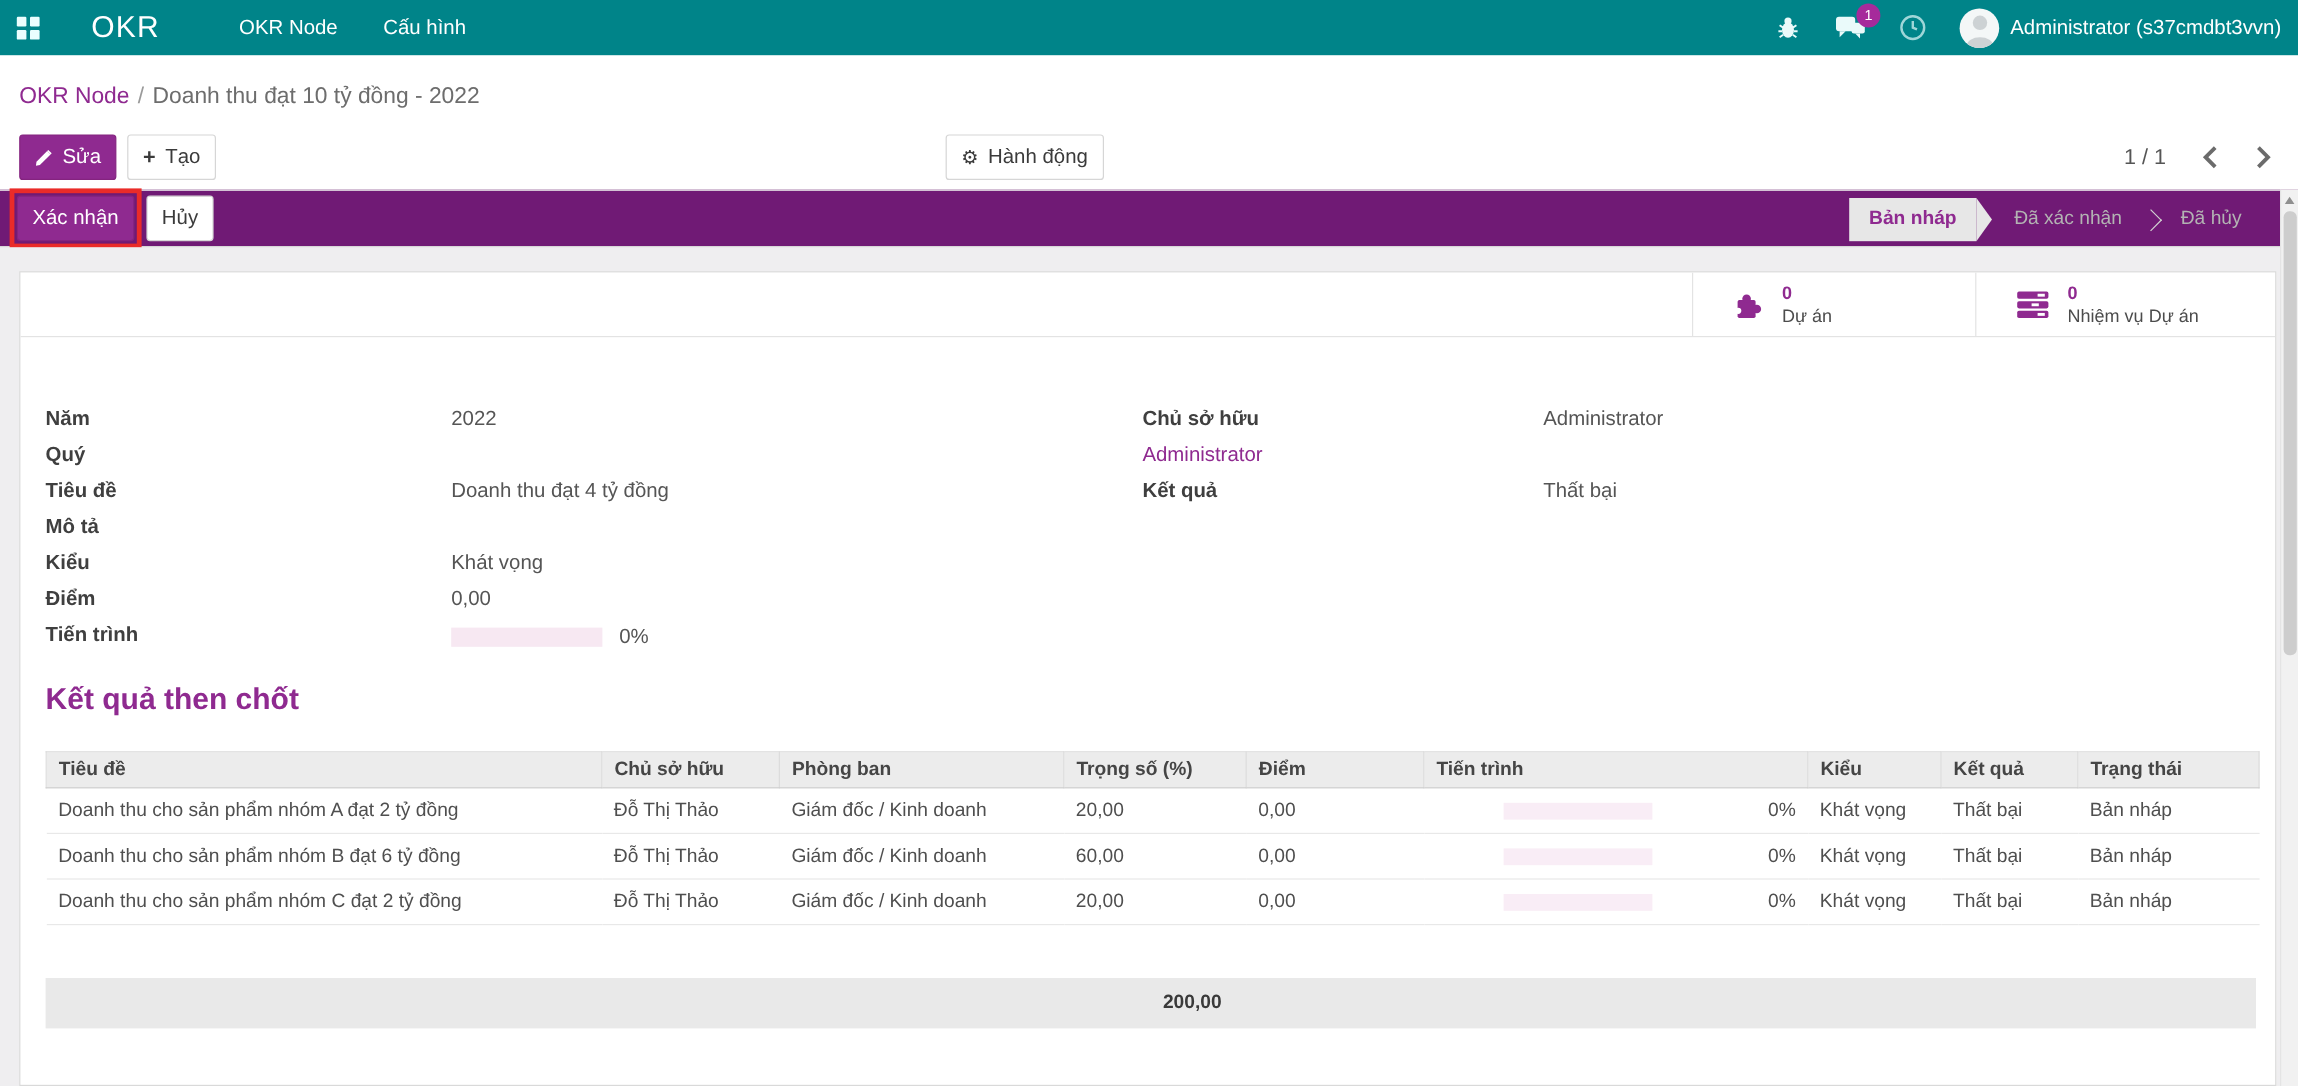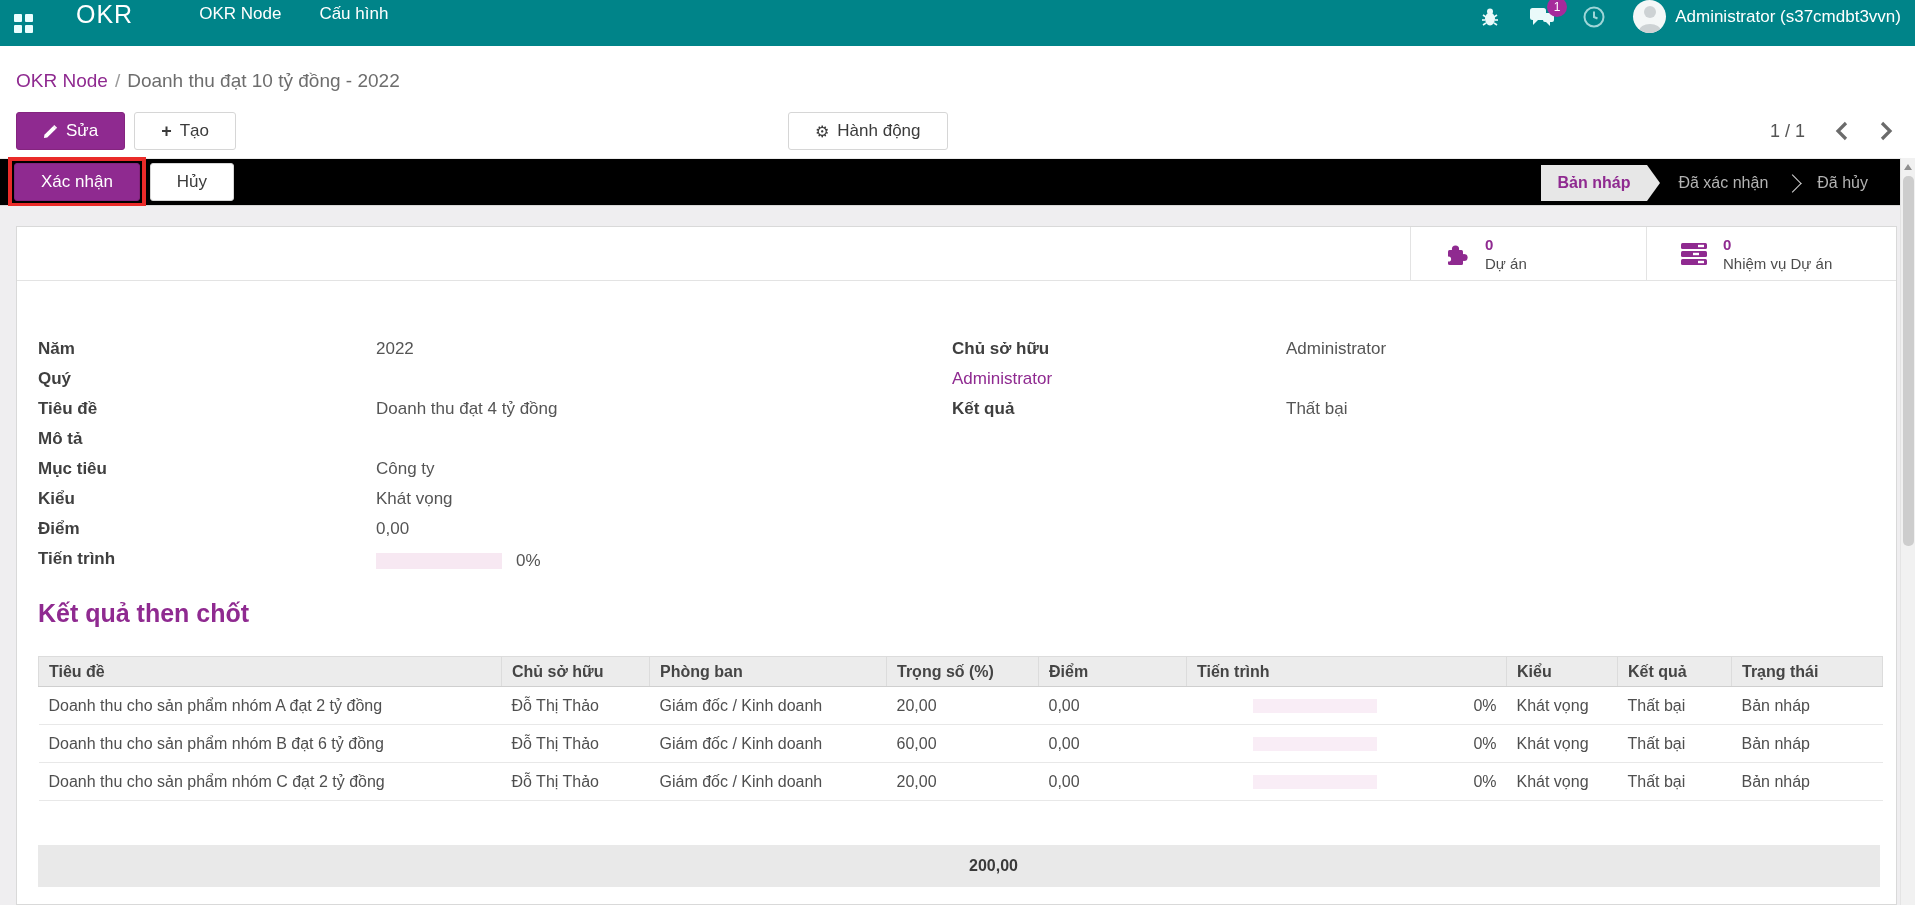--- a/index.html
+++ b/index.html
@@ -1,20 +1,20 @@
 <!DOCTYPE html>
 <html><head>
 <meta charset="utf-8">
 <style>
   * { margin:0; padding:0; box-sizing:border-box; }
   html,body { width:1915px; height:905px; overflow:hidden; background:#fff;
               font-family:"Liberation Sans","DejaVu Sans",sans-serif; }
 
   
-  .topbar { height:46px; background:#008489; display:flex; align-items:flex-start; color:#fff; position:relative; }
+  .topbar { height:46px; background:#008489; display:flex; align-items:center; color:#fff; position:relative; }
   .apps-btn { width:46px; height:46px; display:flex; align-items:center; justify-content:center; cursor:pointer; }
   .apps-grid { display:grid; grid-template-columns:8px 8px; grid-template-rows:8px 8px; gap:3px; }
   .apps-grid span { background:#eafefe; border-radius:1px; }
   .brand { font-size:25px; letter-spacing:1px; margin-left:30px; font-weight:400; }
   .topmenu { display:flex; gap:38px; margin-left:66px; font-size:17px; }
   .topmenu div { cursor:pointer; padding:4px 0; }
   .top-right { margin-left:auto; display:flex; align-items:center; gap:26px; padding-right:14px; }
   .ticon { position:relative; width:26px; height:26px; display:flex; align-items:center; justify-content:center; cursor:pointer; }
   .badge { position:absolute; top:-7px; right:-12px; min-width:20px; height:20px; border-radius:10px;
            background:#a62a9b; color:#fff; font-size:12px; display:flex; align-items:center; justify-content:center; padding:0 4px; }
@@ -23,31 +23,31 @@
   .avatar .head { position:absolute; top:6px; left:50%; transform:translateX(-50%); width:12px; height:12px; border-radius:50%; background:#cdd2d4; }
   .avatar .body { position:absolute; bottom:-5px; left:50%; transform:translateX(-50%); width:22px; height:14px; border-radius:50% 50% 0 0; background:#cdd2d4; }
 
   
   .breadcrumb-row { height:64px; padding:24px 16px 0; font-size:19px; background:#fff; }
   .bc-link { color:#8f2a90; cursor:pointer; }
   .bc-sep { color:#9a9a9a; margin:0 7px; }
   .bc-current { color:#6d6d6d; }
 
   .buttons-row { height:48px; background:#fff; display:flex; align-items:center; gap:9px; padding:0 16px 6px; position:relative; }
-  .btn { height:38px; font-size:17px; border-radius:3px; padding:0 26px; display:inline-flex; align-items:center; gap:8px; cursor:pointer; }
+  .btn { height:38px; font-size:17px; border-radius:3px; padding:0 12px; display:inline-flex; align-items:center; gap:8px; cursor:pointer; }
   .btn-primary { background:#8f2a90; border:1px solid #84247f; color:#fff; }
   .btn-default { background:#fff; border:1px solid #d6d6d6; color:#3b3b3b; }
   .action-btn { position:absolute; left:788px; }
   .gear-glyph { font-family:"DejaVu Sans",sans-serif; font-size:16px; }
   .plus-glyph { font-weight:bold; font-size:18px; }
   .pager { position:absolute; right:22px; display:flex; align-items:center; gap:30px; color:#555; font-size:18px; }
   .pager svg { cursor:pointer; }
 
   
-  .statusbar { height:48px; background:#000000; border-top:1px solid #ebebeb; border-bottom:1px solid #d7d7d7;
+  .statusbar { height:48px; background:#701a75; border-top:1px solid #ebebeb; border-bottom:1px solid #d7d7d7;
                display:flex; align-items:center; padding-left:14px; position:relative; }
   .confirm-wrap { position:relative; margin-right:10px; }
   .highlight-box { position:absolute; inset:-6px; border:4px solid #ea2b29; pointer-events:none; }
   .steps { position:absolute; right:30px; top:6px; display:flex; align-items:center; height:36px; }
   .step { font-size:16px; color:#b3b3b3; padding:0 17px; line-height:36px; position:relative; white-space:nowrap; }
   .step.active { background:#e7e7e7; color:#8f2a90; font-weight:bold; margin-right:14px; }
   .step.active::after { content:""; position:absolute; right:-13px; top:0;
         border-left:13px solid #e7e7e7; border-top:18px solid transparent; border-bottom:18px solid transparent; }
   .step-chev { width:13px; height:13px; border-top:1px solid #d2d2d2; border-right:1px solid #d2d2d2;
                transform:rotate(45deg); margin:0 1px; }
@@ -244,24 +244,20 @@
             <div class="flabel">Quý</div>
             <div class="fvalue"></div>
           </div>
         <div class="frow">
             <div class="flabel">Tiêu đề</div>
             <div class="fvalue">Doanh thu đạt 4 tỷ đồng</div>
           </div>
         <div class="frow">
             <div class="flabel">Mô tả</div>
             <div class="fvalue"></div>
-          </div>
-        <div class="frow">
-            <div class="flabel">Mục tiêu</div>
-            <div class="fvalue">Công ty</div>
           </div>
         <div class="frow">
             <div class="flabel">Kiểu</div>
             <div class="fvalue">Khát vọng</div>
           </div>
         <div class="frow">
             <div class="flabel">Điểm</div>
             <div class="fvalue">0,00</div>
           </div>
         <div class="frow">

